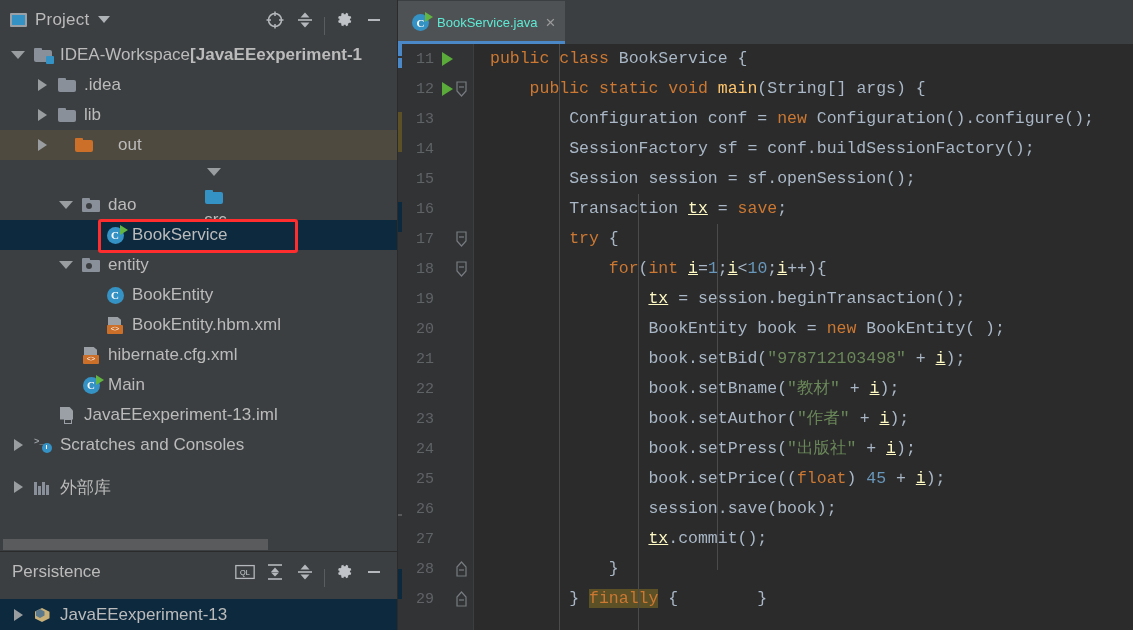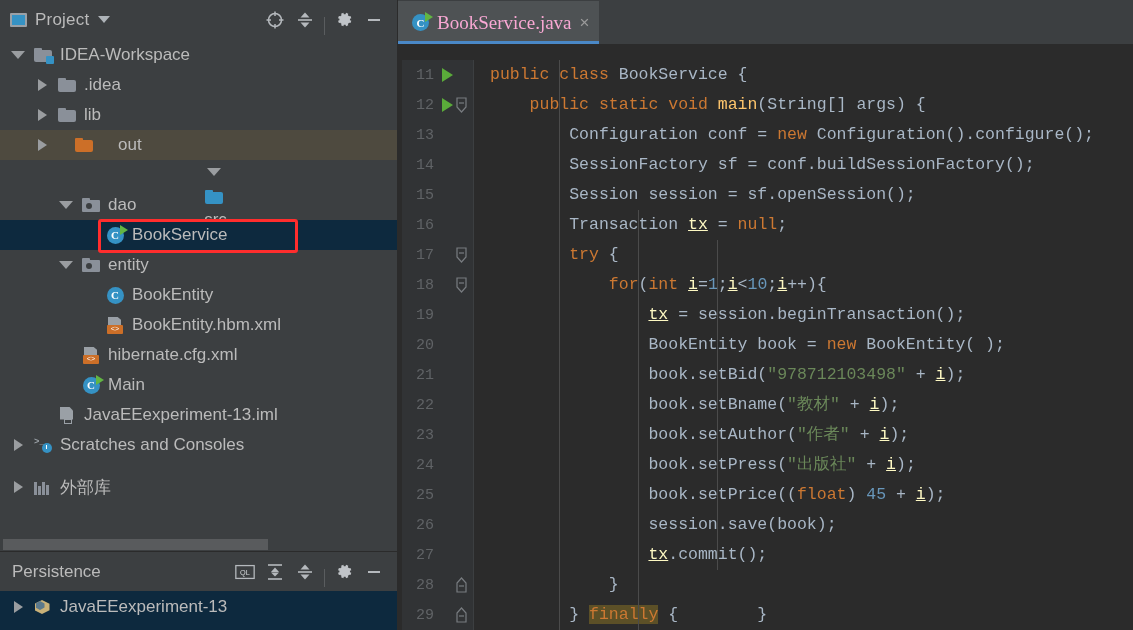--- a/index.html
+++ b/index.html
@@ -157,21 +157,21 @@
   .h-thumb{
     position:absolute;left:3px;top:2px;height:11px;background:#595b5d;border-radius:0px;
   }
 
   
   .persist{
     height:78px;min-height:78px;background:#3c3f41;border-top:1px solid #2b2b2b;
     display:flex;flex-direction:column;
   }
   .persist-header{
-    height:39px;min-height:39px;display:flex;align-items:center;padding:0 8px 0 12px;
+    height:39px;min-height:39px;display:flex;align-items:center;padding:0 8px 8px 12px;
   }
   .persist-title{color:#bbbbbb;font-size:17px;}
   .persist-body{flex:1;background:#0d293e;}
   .persist-row{
     height:32px;display:flex;align-items:center;color:#bbbbbb;font-size:17px;background:#0d293e;
   }
 
   
   .editor-pane{
     flex:1;height:630px;background:#2b2b2b;display:flex;flex-direction:column;position:relative;
@@ -179,25 +179,25 @@
   .tabbar{
     height:44px;min-height:44px;background:#3c3f41;display:flex;align-items:flex-end;position:relative;
   }
   .tab{
     height:43px;display:flex;align-items:center;gap:8px;padding:0 10px 0 14px;
     background:#4e5254;position:relative;box-sizing:border-box;
   }
   .tab:after{
     content:"";position:absolute;left:0;right:0;bottom:0;height:3px;background:#4a88c7;
   }
-  .tab-label{color:#f9a8d4;font-size:19px;font-family:Liberation Serif, serif;}
+  .tab-label{color:#5eead4;font-size:13px;}
   .tab-close{color:#9b9b9b;font-size:17px;line-height:1;}
 
   .code-area{
-    flex:1;display:flex;position:relative;background:#2b2b2b;overflow:hidden;align-items:flex-end;
+    flex:1;display:flex;position:relative;background:#2b2b2b;overflow:hidden;
   }
   .stripe-col{
     width:4px;background:#313335;position:relative;flex:0 0 4px;
   }
   .stripe{position:absolute;left:0;width:4px;}
   .gutter{
     width:72px;flex:0 0 72px;background:#313335;position:relative;
     font-family:"Liberation Mono", monospace;font-size:15px;color:#606366;
   }
   .gline{
@@ -282,20 +282,21 @@
           <div class="row" style="padding-left: 6px;">
             <span class="arrow-slot">
               <span class="arrow open"></span>
             </span>
             <span class="icon-slot">
               <span class="folder root">
                 <span class="badge-blue"></span>
               </span>
             </span>
             <span class="label">IDEA-Workspace </span>
+            <span class="label" style="font-weight:bold;margin-left:0">[JavaEEexperiment-1</span>
           </div>
           <div class="row" style="padding-left: 30px;">
             <span class="arrow-slot">
               <span class="arrow"></span>
             </span>
             <span class="icon-slot">
               <span class="folder"></span>
             </span>
             <span class="label">.idea</span>
           </div>
@@ -597,21 +598,21 @@
       <div class="code">
         <div class="indent-guide" style="left:85px;"></div>
         <div class="indent-guide" style="left:164px;top:150px;"></div>
         <div class="indent-guide" style="left:243px;top:180px;bottom:60px;"></div>
         <div id="code-lines">
             <div class="cline"><span class="kw">public </span><span class="kw">class </span><span class="txt">BookService</span><span class="txt"> {</span></div>
             <div class="cline"><span class="txt">    </span><span class="kw">public </span><span class="kw">static </span><span class="kw">void </span><span class="fn">main</span><span class="txt">(String[] args) {</span></div>
             <div class="cline"><span class="txt">        Configuration conf = </span><span class="kw">new </span><span class="txt">Configuration().configure();</span></div>
             <div class="cline"><span class="txt">        SessionFactory sf = conf.buildSessionFactory();</span></div>
             <div class="cline"><span class="txt">        Session session = sf.openSession();</span></div>
-            <div class="cline"><span class="txt">        Transaction </span><span class="fld">tx</span><span class="txt"> = </span><span class="kw">null</span><span class="txt">;</span></div>
+            <div class="cline"><span class="txt">        Transaction </span><span class="fld">tx</span><span class="txt"> = </span><span class="kw">save</span><span class="txt">;</span></div>
             <div class="cline"><span class="txt">        </span><span class="kw">try</span><span class="txt"> {</span></div>
             <div class="cline"><span class="txt">            </span><span class="kw">for</span><span class="txt">(</span><span class="kw">int </span><span class="fld">i</span><span class="txt">=</span><span class="num">1</span><span class="txt">;</span><span class="fld">i</span><span class="txt">&lt;</span><span class="num">10</span><span class="txt">;</span><span class="fld">i</span><span class="txt">++){</span></div>
             <div class="cline"><span class="txt">                </span><span class="fld">tx</span><span class="txt"> = session.beginTransaction();</span></div>
             <div class="cline"><span class="txt">                BookEntity book = </span><span class="kw">new </span><span class="txt">BookEntity( );</span></div>
             <div class="cline"><span class="txt">                book.setBid(</span><span class="str">"978712103498"</span><span class="txt"> + </span><span class="fld">i</span><span class="txt">);</span></div>
             <div class="cline"><span class="txt">                book.setBname(</span><span class="str">"教材"</span><span class="txt"> + </span><span class="fld">i</span><span class="txt">);</span></div>
             <div class="cline"><span class="txt">                book.setAuthor(</span><span class="str">"作者"</span><span class="txt"> + </span><span class="fld">i</span><span class="txt">);</span></div>
             <div class="cline"><span class="txt">                book.setPress(</span><span class="str">"出版社"</span><span class="txt"> + </span><span class="fld">i</span><span class="txt">);</span></div>
             <div class="cline"><span class="txt">                book.setPrice((</span><span class="kw">float</span><span class="txt">) </span><span class="num">45</span><span class="txt"> + </span><span class="fld">i</span><span class="txt">);</span></div>
             <div class="cline"><span class="txt">                session.save(book);</span></div>

